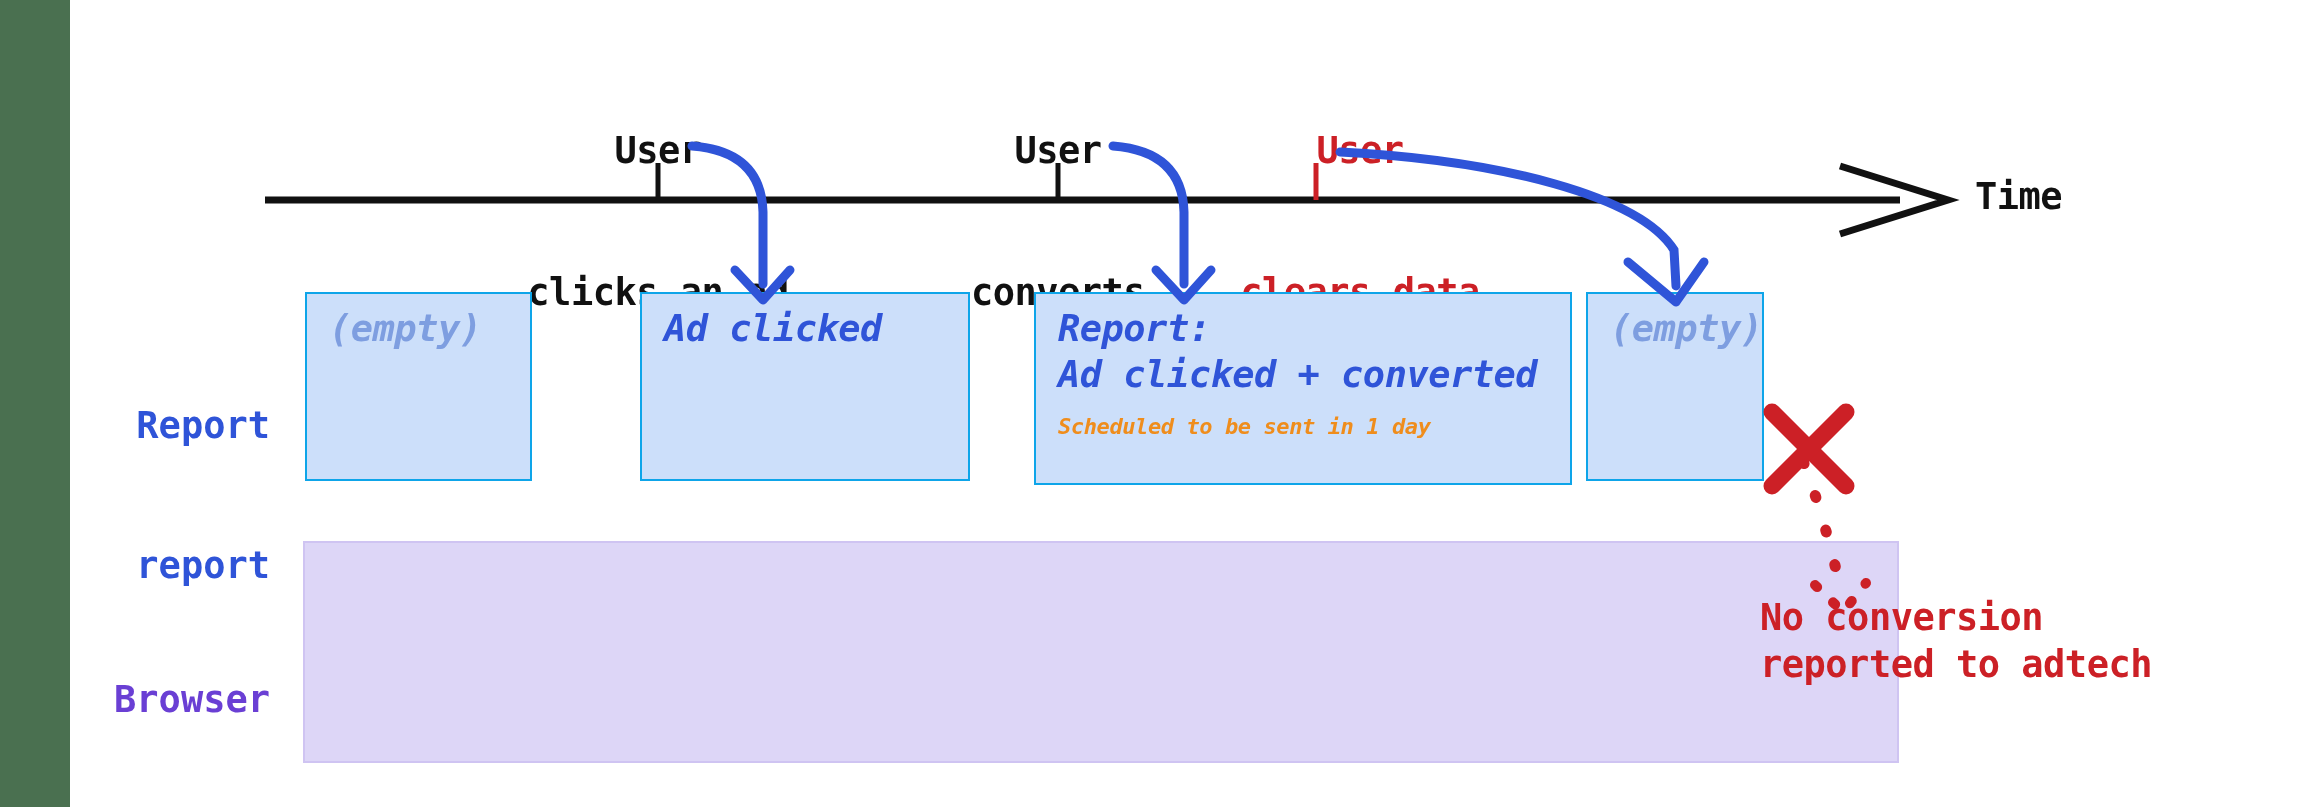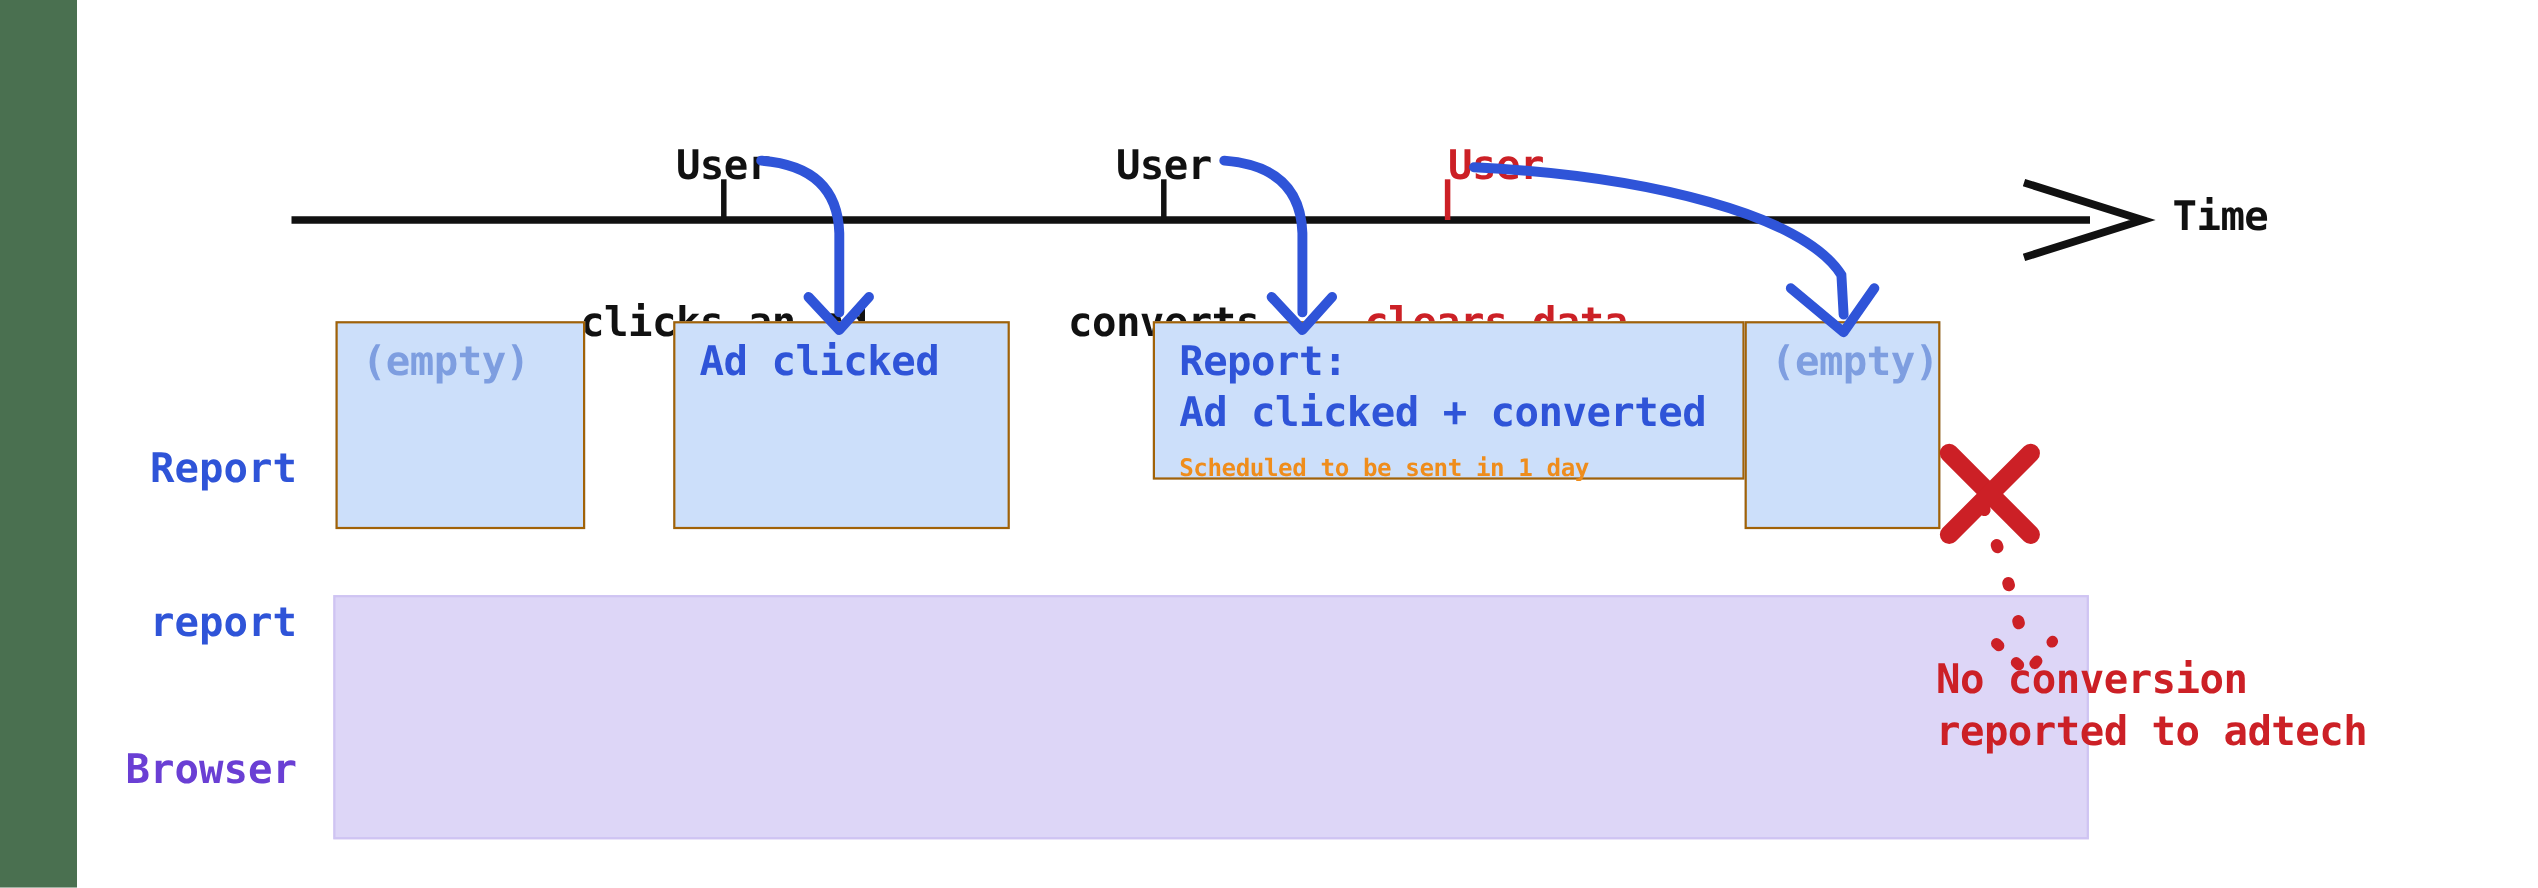--- a/index.html
+++ b/index.html
@@ -55,22 +55,23 @@
     font-weight: bold;
     line-height: 1.26;
     white-space: pre;
   }
   .row-label.browser { color: #2f54d8; }
   .row-label.adtech  { color: #6a3fd4; }
 
   .store-box {
     position: absolute;
     background: #ccdffa;
-    border: 2px solid #a16207;
+    border: 2px solid #0ea5e9;
     box-sizing: border-box;
+    font-style: italic;
   }
   .box-text {
     position: absolute;
     left: 22px;
     top: 12px;
     font-size: 37px;
     font-weight: bold;
     line-height: 1.24;
     white-space: pre;
     letter-spacing: -0.5px;
@@ -135,25 +136,25 @@
 
   <div class="row-label adtech" style="left:40px; top:584px; width:230px;">
     <div>Browser</div>
     
   </div>
 
   <div class="store-box" style="left:305px; top:292px; width:227px; height:189px;">
     <div class="box-text dim">(empty)</div>
   </div>
 
-  <div class="store-box" style="left:612px; top:292px; width:306px; height:189px;">
+  <div class="store-box" style="left:640px; top:292px; width:330px; height:189px;">
     <div class="box-text solid">Ad clicked</div>
   </div>
 
-  <div class="store-box" style="left:1034px; top:292px; width:538px; height:144px;margin-left:14px;">
+  <div class="store-box" style="left:1034px; top:292px; width:538px; height:193px;">
     <div class="box-text solid">Report:
 Ad clicked + converted</div>
     <div class="box-sub" style="top:120px;">Scheduled to be sent in 1 day</div>
   </div>
 
   <div class="store-box" style="left:1586px; top:292px; width:178px; height:189px;">
     <div class="box-text dim">(empty)</div>
   </div>
 
   <div class="server-box" style="left:303px; top:541px; width:1596px; height:222px;"></div>

